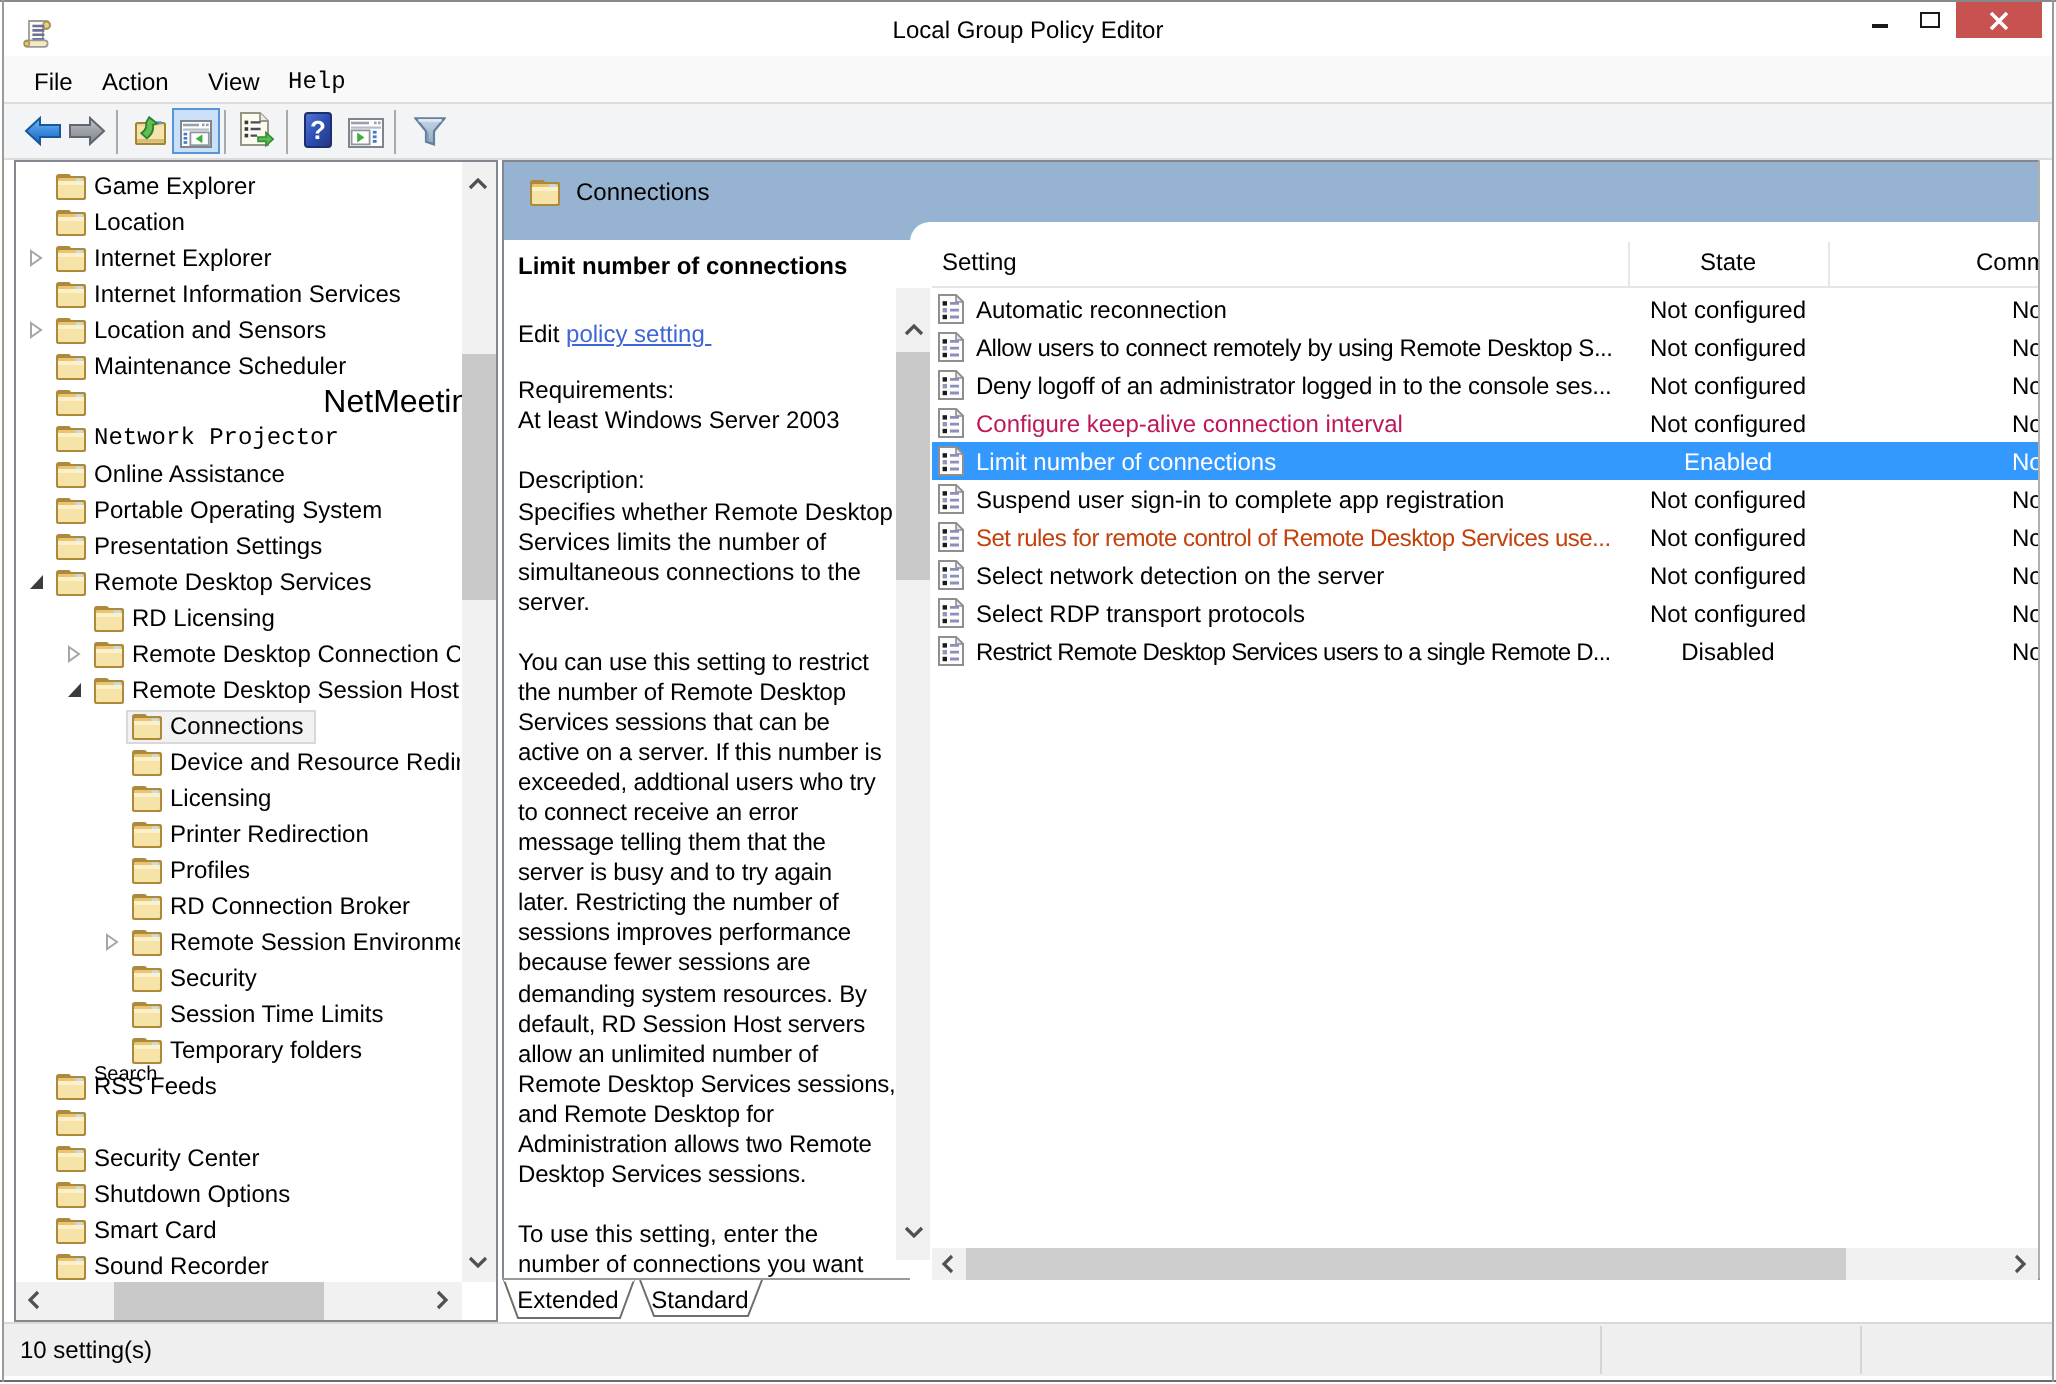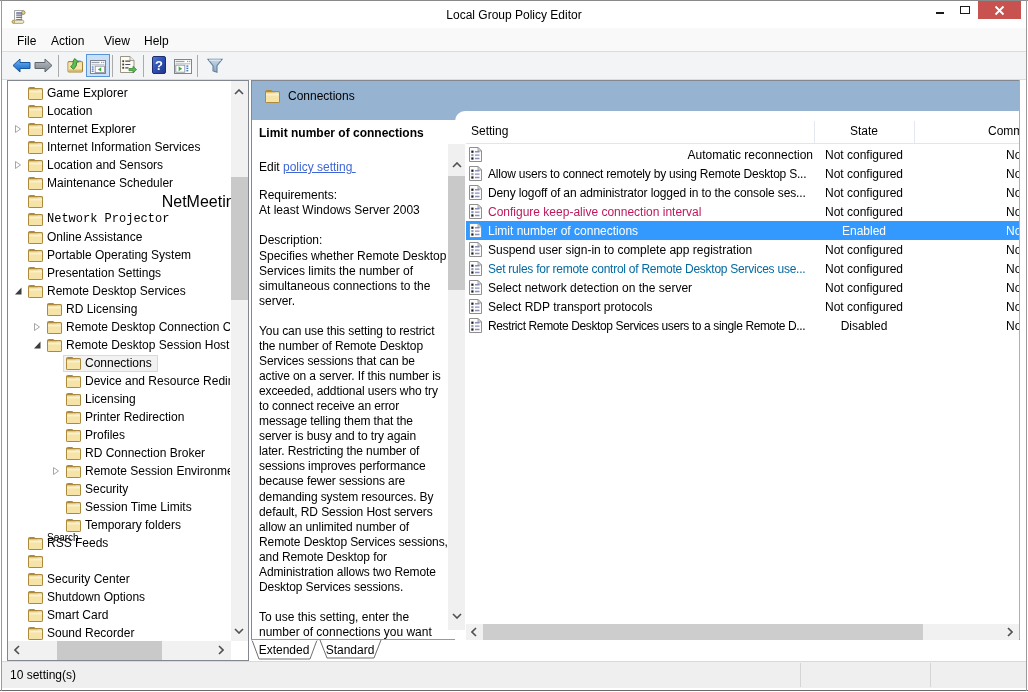--- a/index.html
+++ b/index.html
@@ -19,21 +19,21 @@
 <div style="position:absolute;left:978px;top:1px;width:43px;height:18px;background:#C85250;">
     <svg width="43" height="18" viewBox="0 0 43 18" style="display:block">
       <path d="M17.5,5.5 L25.5,13.5 M25.5,5.5 L17.5,13.5" stroke="#fff" stroke-width="1.8"></path>
     </svg>
   </div>
 <div style="position:absolute;left:2px;top:28px;width:1024px;height:23px;background:#F9F9F9;"></div>
 <div style="position:absolute;left:2px;top:51px;width:1024px;height:1px;background:#DCDCDC;"></div>
 <div style="position:absolute;left:17px;top:34px;font-size:12px;">File</div>
 <div style="position:absolute;left:51px;top:34px;font-size:12px;">Action</div>
 <div style="position:absolute;left:104px;top:34px;font-size:12px;">View</div>
-<div style="position:absolute;left:144px;top:34px;font-size:12px;">Help</div>
+<div style="position:absolute;left:144px;top:34px;font-size:12px;font-family:Liberation Mono, monospace;">Help</div>
 <div style="position:absolute;left:2px;top:52px;width:1024px;height:27px;background:#F3F4F5;"></div>
 <div style="position:absolute;left:2px;top:79px;width:1024px;height:1px;background:#DCDCDC;"></div>
 <div style="position:absolute;left:58px;top:55px;width:1px;height:22px;background:#ABABAB;"></div>
 <div style="position:absolute;left:112px;top:55px;width:1px;height:22px;background:#ABABAB;"></div>
 <div style="position:absolute;left:143px;top:55px;width:1px;height:22px;background:#ABABAB;"></div>
 <div style="position:absolute;left:197px;top:55px;width:1px;height:22px;background:#ABABAB;"></div>
 <div style="position:absolute;left:12px;top:58px;width:19px;height:15px;">
     <svg width="19" height="15" viewBox="0 0 19 15" style="display:block">
       <defs>
         <linearGradient id="ba" x1="0" y1="0" x2="0" y2="1">
@@ -575,21 +575,21 @@
 <div style="position:absolute;left:469px;top:147px;width:13px;height:15px;">
     <svg width="13" height="15" viewBox="0 0 13 15" style="display:block">
       <path d="M0.5,0.5 h8.5 l3.5,3.5 v10.5 h-12 z" fill="#FCFCFC" stroke="#8F8F8F"></path>
       <path d="M9,0.5 v3.5 h3.5 z" fill="#E8E8E8" stroke="#8F8F8F" stroke-width="0.8"></path>
       <rect x="2.3" y="3.6" width="2.2" height="2.2" fill="#1A1A1A"></rect>
       <rect x="2.3" y="7.0" width="2.2" height="2.2" fill="#9097BE"></rect>
       <rect x="2.3" y="10.4" width="2.2" height="2.2" fill="#1A1A1A"></rect>
       <path d="M6,4.7 h4.5 M6,8.1 h4.5 M6,11.5 h4.5" stroke="#8A90B8" stroke-width="1.4"></path>
     </svg>
   </div>
-<div style="position:absolute;left:488px;top:147.5px;width:325px;height:15px;font-size:12px;line-height:15px;white-space:nowrap;overflow:hidden;color:#000;text-align:right;">Automatic reconnection</div>
+<div style="position:absolute;left:488px;top:147.5px;width:325px;height:15px;font-size:12px;line-height:15px;white-space:nowrap;overflow:hidden;color:#000;">Automatic reconnection</div>
 <div style="position:absolute;left:814px;top:147.5px;width:100px;height:15px;font-size:12px;line-height:15px;text-align:center;color:#000;">Not configured</div>
 <div style="position:absolute;left:1006px;top:147.5px;width:13px;height:15px;font-size:12px;line-height:15px;overflow:hidden;color:#000;">No</div>
 <div style="position:absolute;left:469px;top:166px;width:13px;height:15px;">
     <svg width="13" height="15" viewBox="0 0 13 15" style="display:block">
       <path d="M0.5,0.5 h8.5 l3.5,3.5 v10.5 h-12 z" fill="#FCFCFC" stroke="#8F8F8F"></path>
       <path d="M9,0.5 v3.5 h3.5 z" fill="#E8E8E8" stroke="#8F8F8F" stroke-width="0.8"></path>
       <rect x="2.3" y="3.6" width="2.2" height="2.2" fill="#1A1A1A"></rect>
       <rect x="2.3" y="7.0" width="2.2" height="2.2" fill="#9097BE"></rect>
       <rect x="2.3" y="10.4" width="2.2" height="2.2" fill="#1A1A1A"></rect>
       <path d="M6,4.7 h4.5 M6,8.1 h4.5 M6,11.5 h4.5" stroke="#8A90B8" stroke-width="1.4"></path>
@@ -654,21 +654,21 @@
 <div style="position:absolute;left:469px;top:261px;width:13px;height:15px;">
     <svg width="13" height="15" viewBox="0 0 13 15" style="display:block">
       <path d="M0.5,0.5 h8.5 l3.5,3.5 v10.5 h-12 z" fill="#FCFCFC" stroke="#8F8F8F"></path>
       <path d="M9,0.5 v3.5 h3.5 z" fill="#E8E8E8" stroke="#8F8F8F" stroke-width="0.8"></path>
       <rect x="2.3" y="3.6" width="2.2" height="2.2" fill="#1A1A1A"></rect>
       <rect x="2.3" y="7.0" width="2.2" height="2.2" fill="#9097BE"></rect>
       <rect x="2.3" y="10.4" width="2.2" height="2.2" fill="#1A1A1A"></rect>
       <path d="M6,4.7 h4.5 M6,8.1 h4.5 M6,11.5 h4.5" stroke="#8A90B8" stroke-width="1.4"></path>
     </svg>
   </div>
-<div style="position:absolute;left:488px;top:261.5px;width:325px;height:15px;font-size:12px;line-height:15px;white-space:nowrap;overflow:hidden;color:#0369a1;letter-spacing:-0.25px;">Set rules for remote control of Remote Desktop Services use...</div>
+<div style="position:absolute;left:488px;top:261.5px;width:325px;height:15px;font-size:12px;line-height:15px;white-space:nowrap;overflow:hidden;color:#c2410c;letter-spacing:-0.25px;">Set rules for remote control of Remote Desktop Services use...</div>
 <div style="position:absolute;left:814px;top:261.5px;width:100px;height:15px;font-size:12px;line-height:15px;text-align:center;color:#000;">Not configured</div>
 <div style="position:absolute;left:1006px;top:261.5px;width:13px;height:15px;font-size:12px;line-height:15px;overflow:hidden;color:#000;">No</div>
 <div style="position:absolute;left:469px;top:280px;width:13px;height:15px;">
     <svg width="13" height="15" viewBox="0 0 13 15" style="display:block">
       <path d="M0.5,0.5 h8.5 l3.5,3.5 v10.5 h-12 z" fill="#FCFCFC" stroke="#8F8F8F"></path>
       <path d="M9,0.5 v3.5 h3.5 z" fill="#E8E8E8" stroke="#8F8F8F" stroke-width="0.8"></path>
       <rect x="2.3" y="3.6" width="2.2" height="2.2" fill="#1A1A1A"></rect>
       <rect x="2.3" y="7.0" width="2.2" height="2.2" fill="#9097BE"></rect>
       <rect x="2.3" y="10.4" width="2.2" height="2.2" fill="#1A1A1A"></rect>
       <path d="M6,4.7 h4.5 M6,8.1 h4.5 M6,11.5 h4.5" stroke="#8A90B8" stroke-width="1.4"></path>

